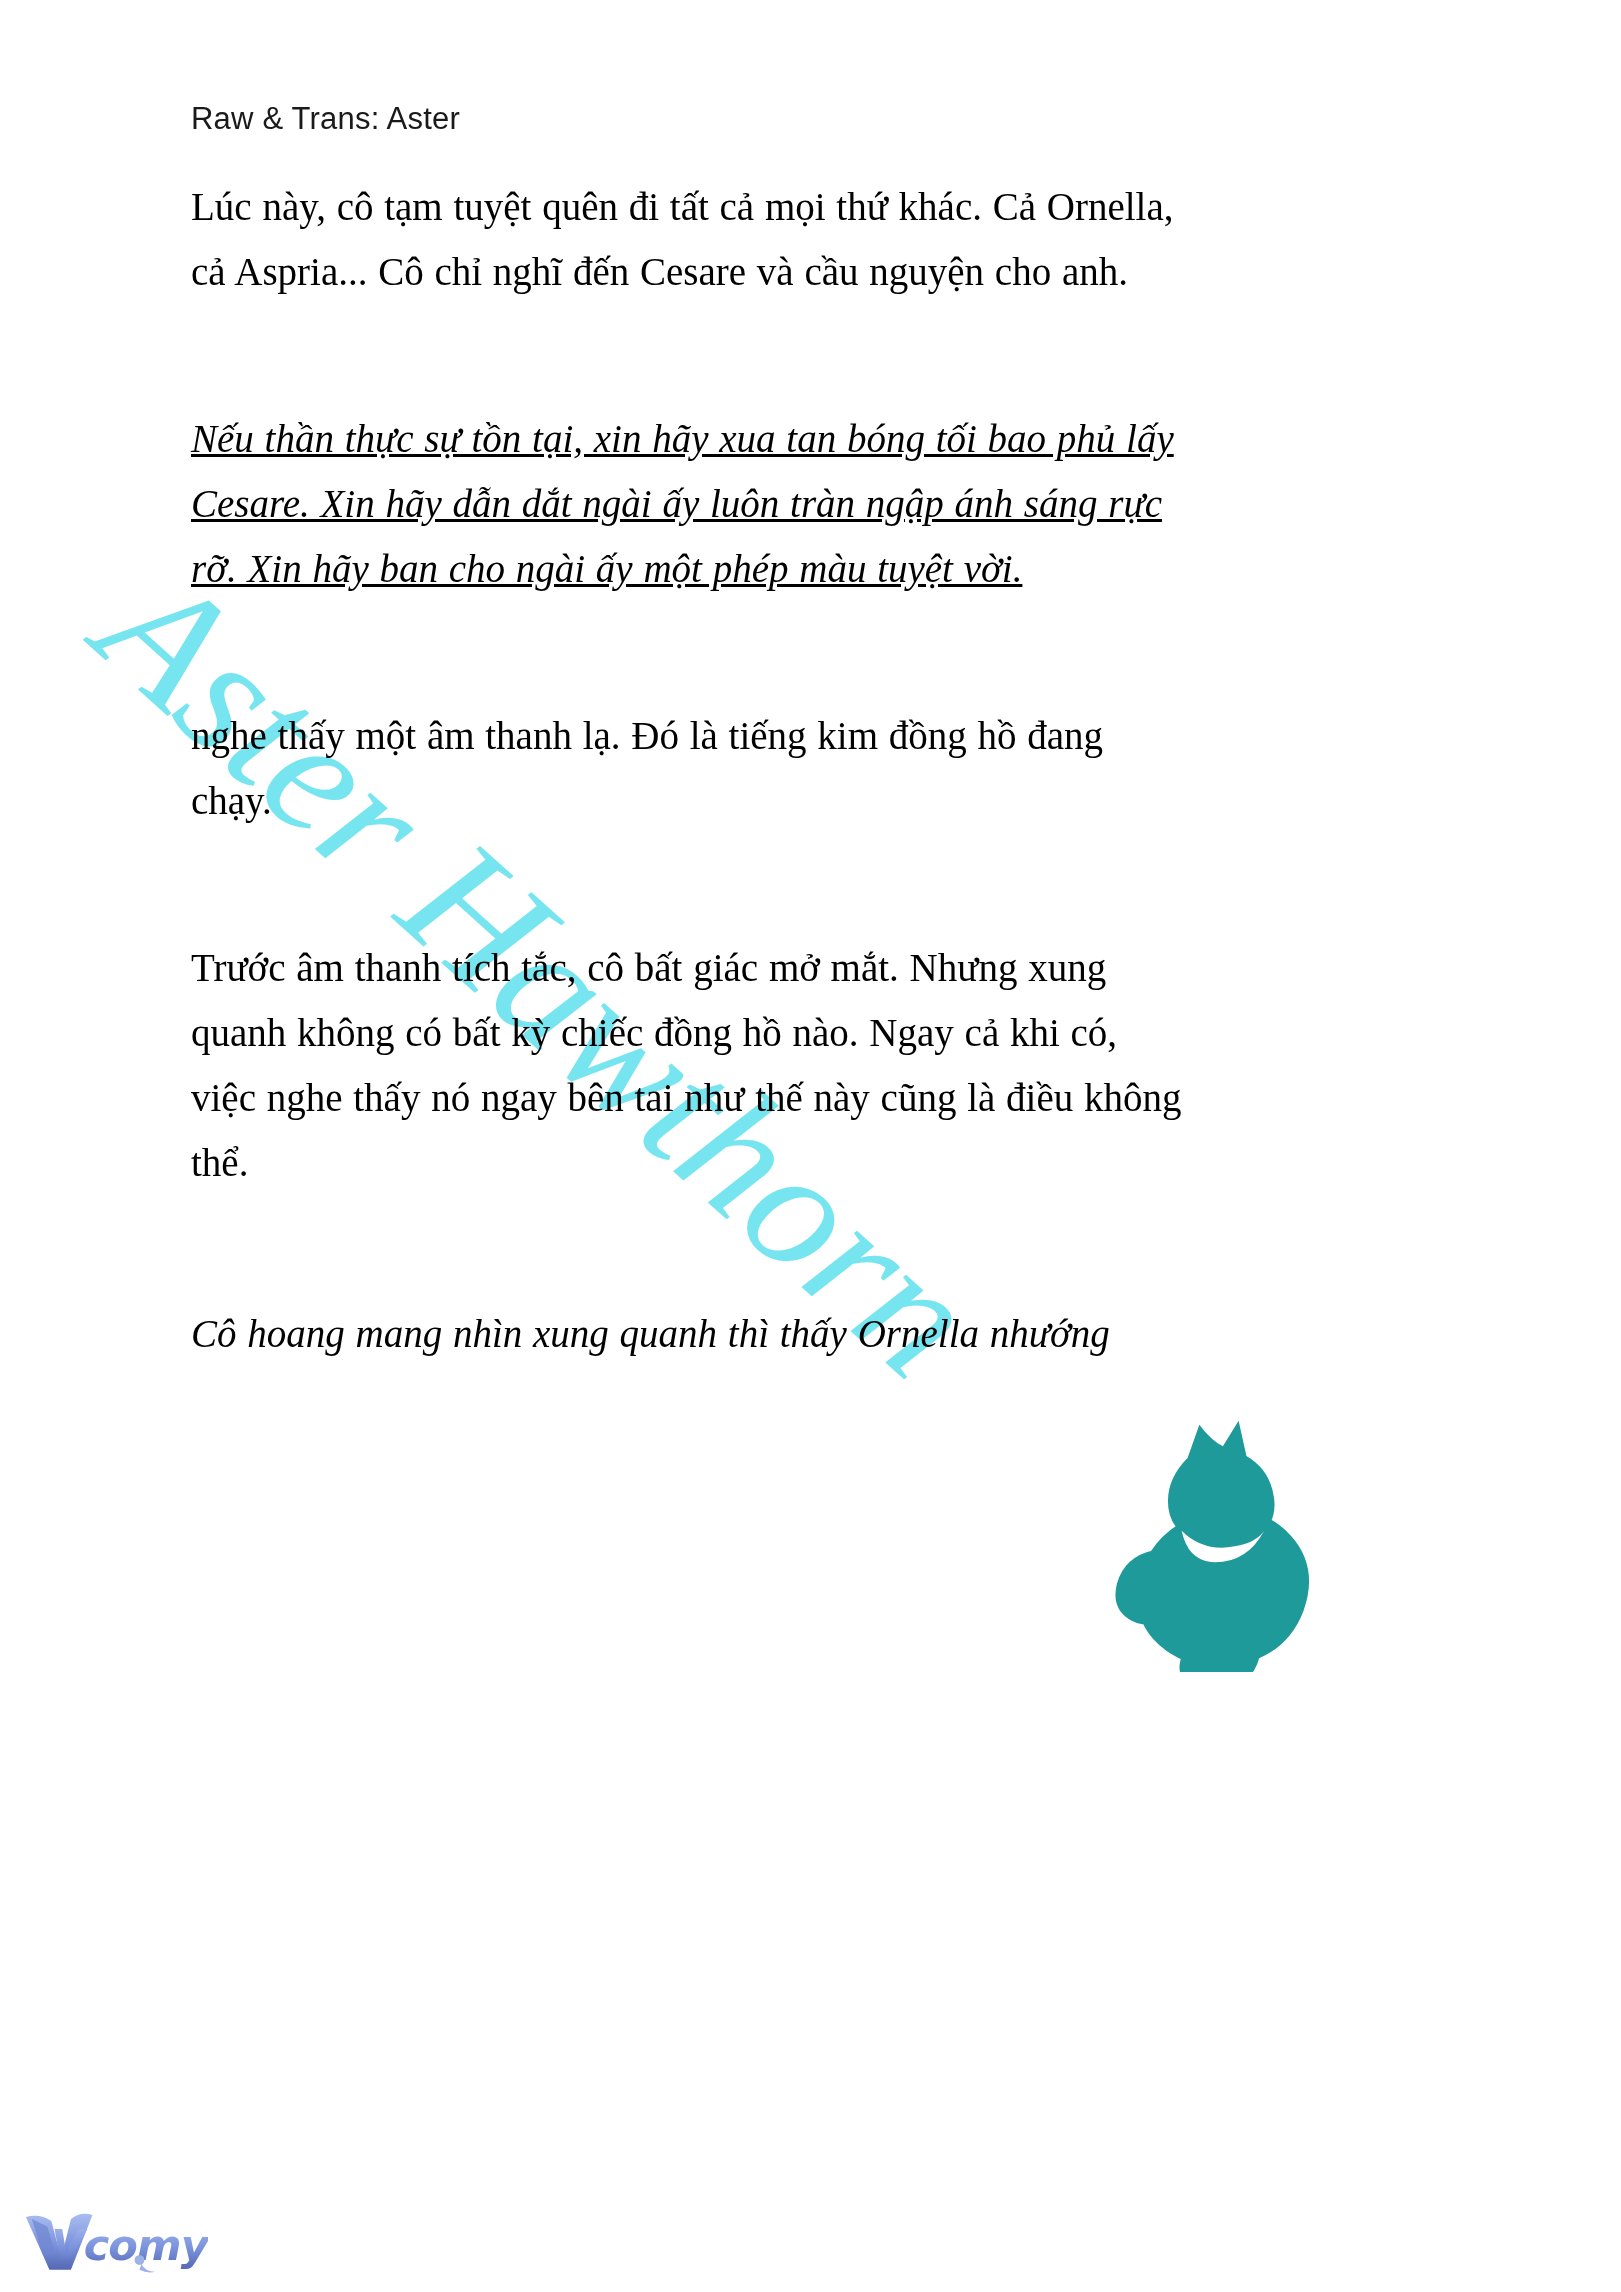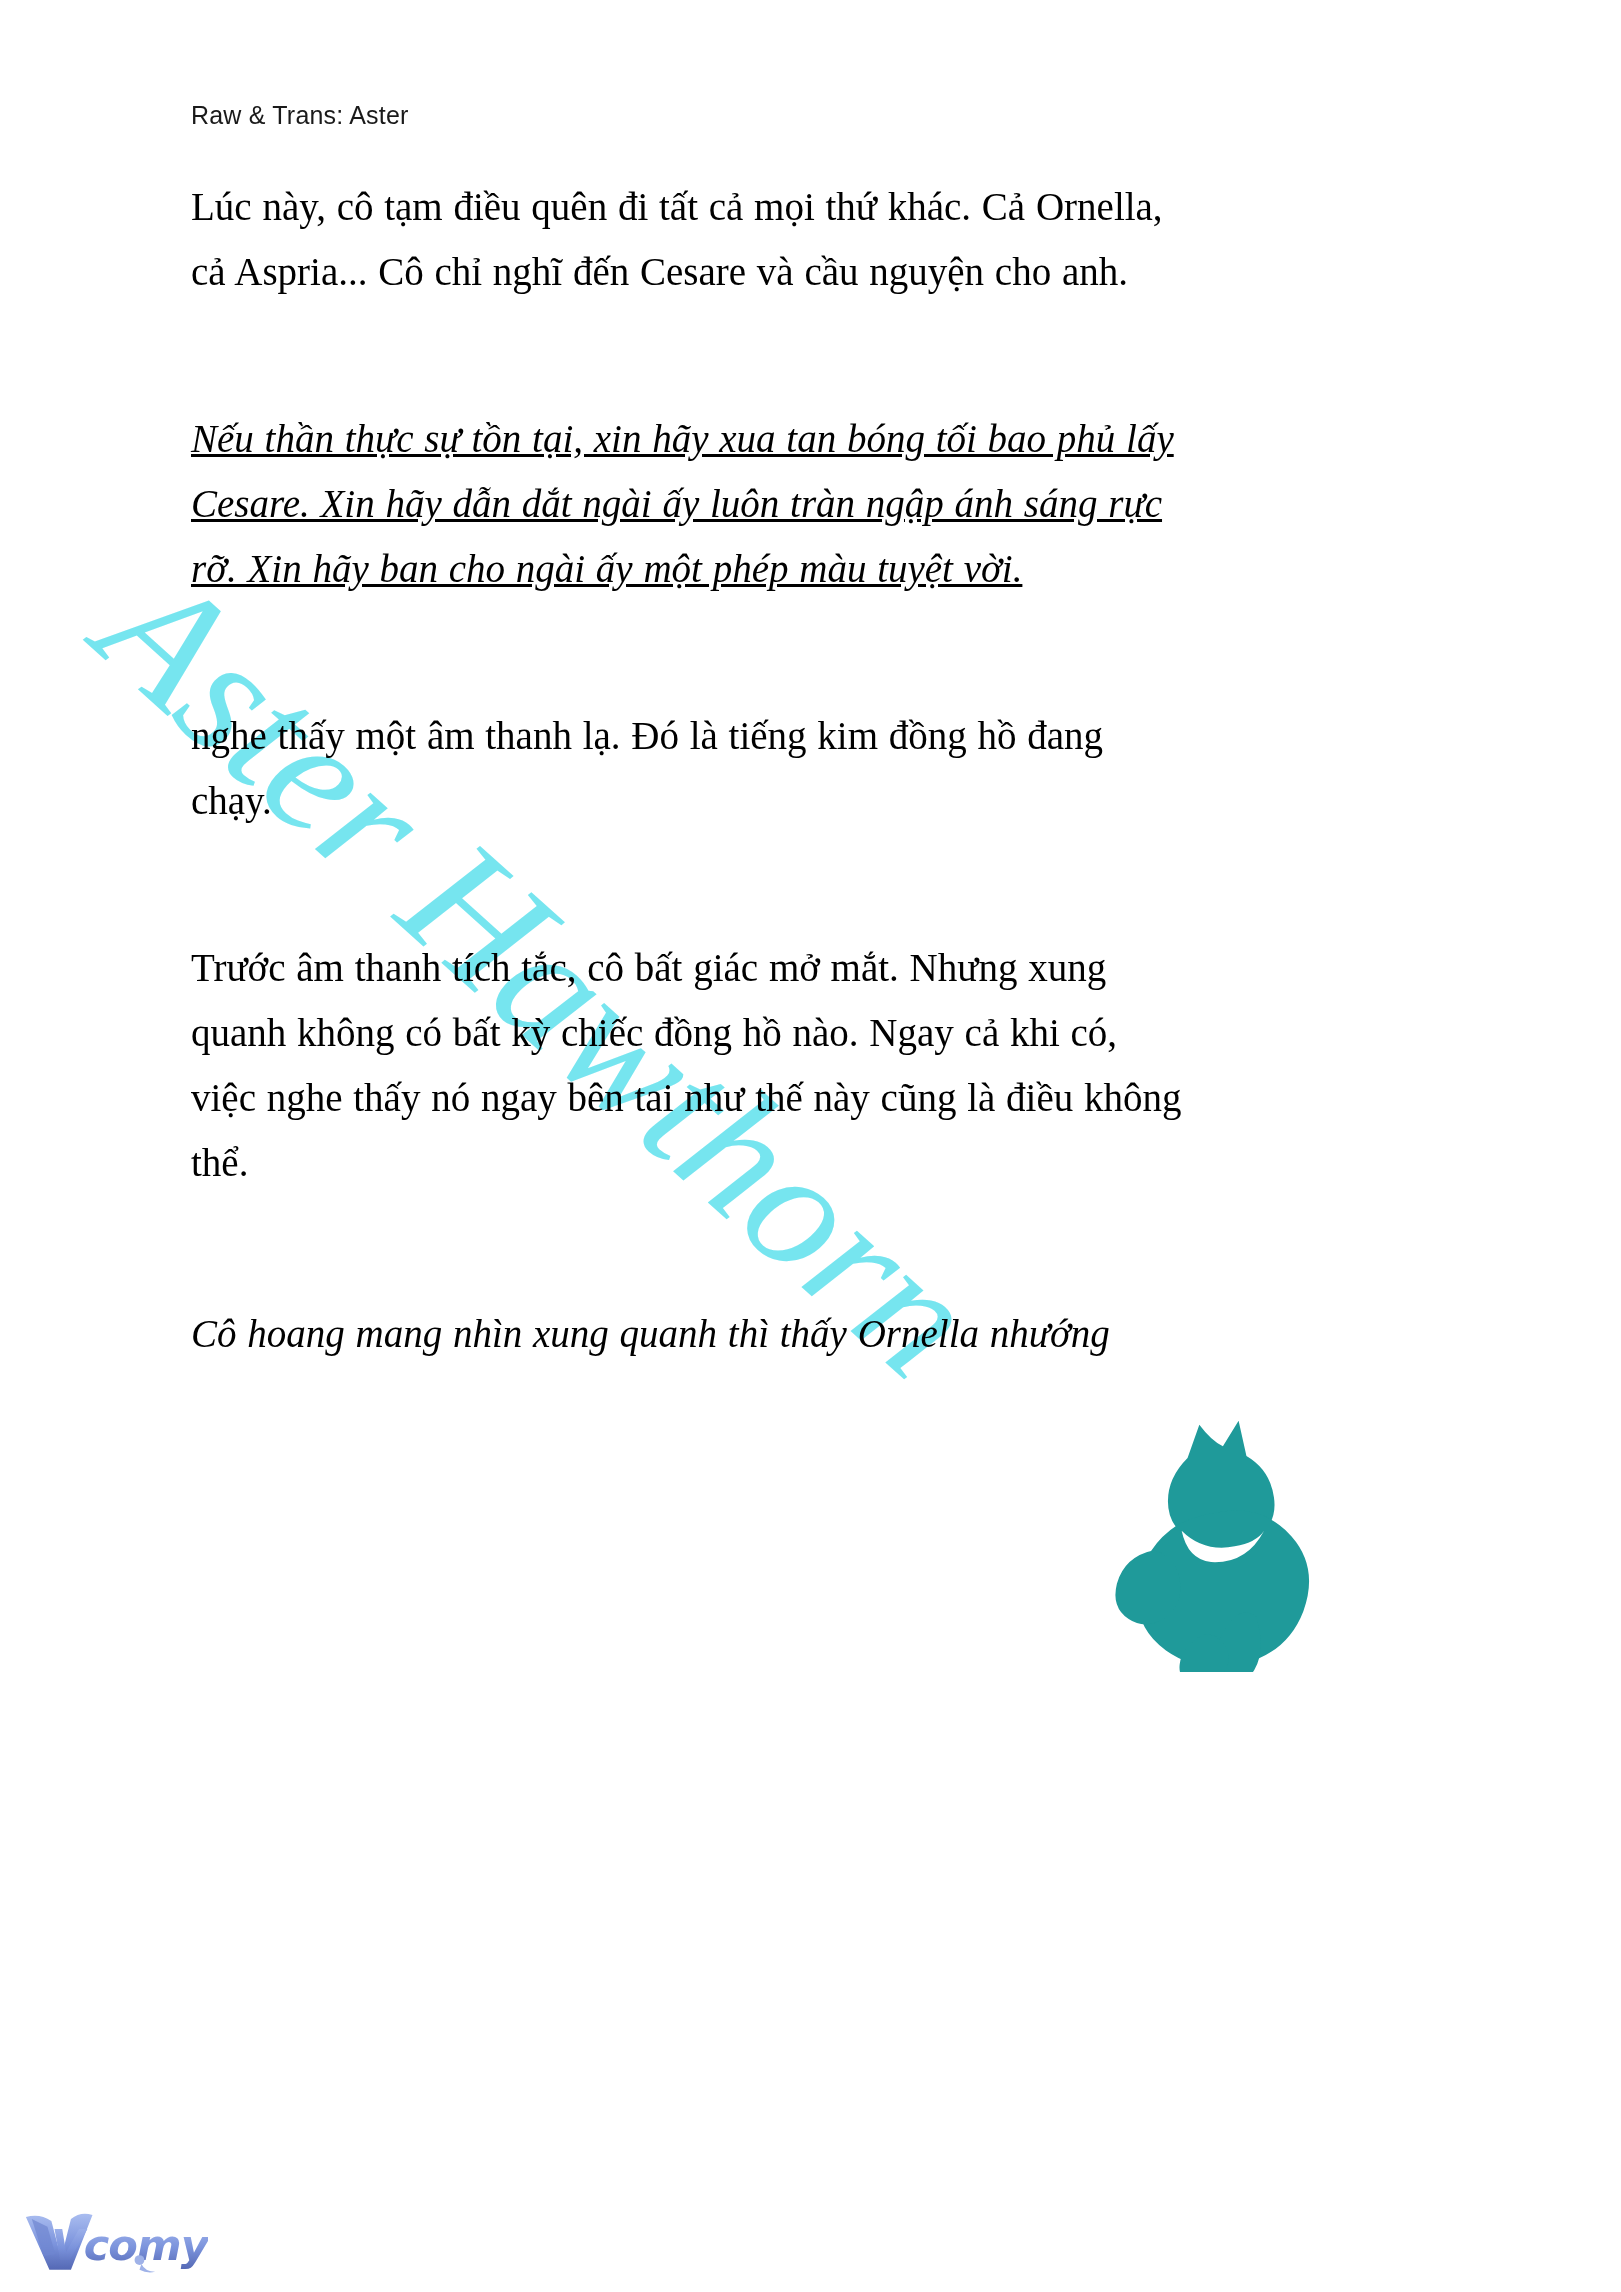--- a/index.html
+++ b/index.html
@@ -16,21 +16,21 @@
     overflow: hidden;
     font-family: "Liberation Serif", "DejaVu Serif", serif;
   }
 
   
   #header {
     position: absolute;
     left: 191px;
     top: 101px;
     font-family: "Liberation Sans", "DejaVu Sans", sans-serif;
-    font-size: 25px;
+    font-size: 31px;
     font-weight: 400;
     color: #1a1a1a;
     letter-spacing: 0.2px;
     white-space: nowrap;
   }
 
   
   #content {
     position: absolute;
     left: 191px;
@@ -153,21 +153,21 @@
       <g fill="#ffffff">
         <path d="M74 126 Q96 148 128 142 Q150 138 158 126 Q140 160 104 158
                  Q80 155 74 126 Z"></path>
       </g>
     </svg>
   </div>
 
   <div id="content">
 
     <p class="para" id="p1">
-      <span class="ln">Lúc này, cô tạm điều quên đi tất cả mọi thứ khác. Cả Ornella,</span>
+      <span class="ln">Lúc này, cô tạm tuyệt quên đi tất cả mọi thứ khác. Cả Ornella,</span>
       <span class="ln">cả Aspria... Cô chỉ nghĩ đến Cesare và cầu nguyện cho anh.</span>
     </p>
 
     <p class="para italic" id="p2">
       <span class="ln">Nếu thần thực sự tồn tại, xin hãy xua tan bóng tối bao phủ lấy</span>
       <span class="ln">Cesare. Xin hãy dẫn dắt ngài ấy luôn tràn ngập ánh sáng rực</span>
       <span class="ln">rỡ. Xin hãy ban cho ngài ấy một phép màu tuyệt vời.</span>
     </p>
 
     <p class="para" id="p3">

